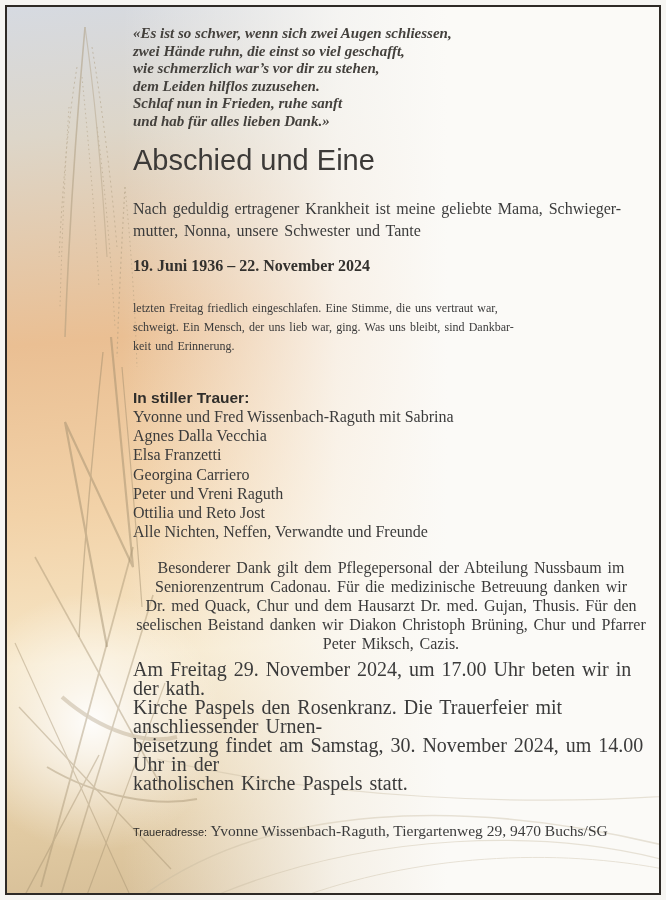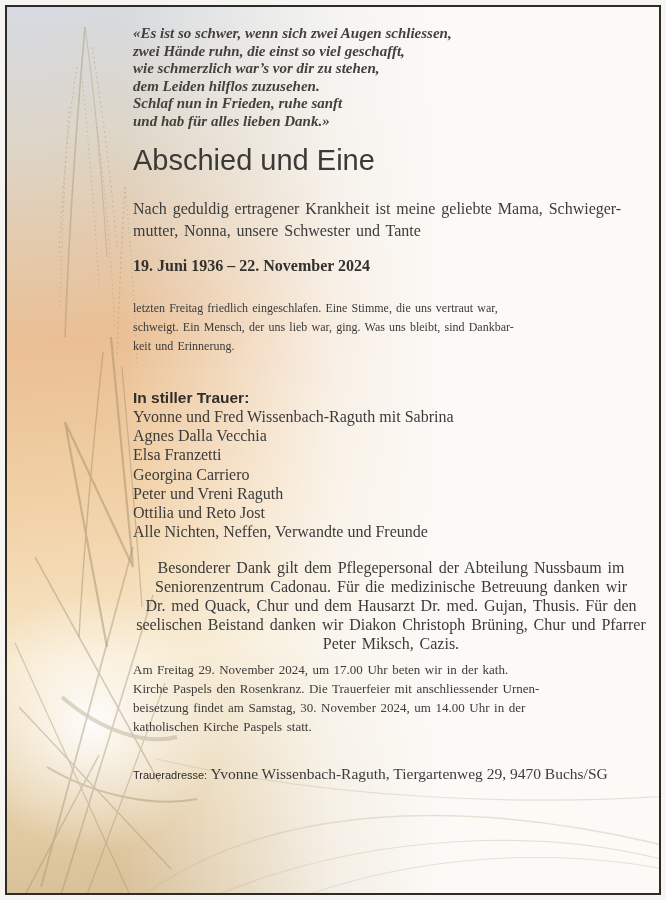--- a/index.html
+++ b/index.html
@@ -97,21 +97,21 @@
     text-align: center;
   }
   .gratitude {
     margin-top: 9px;
     font-size: 16px;
     line-height: 19px;
     word-spacing: 0.10em;
   }
   .service {
     margin-top: 7px;
-    font-size: 13px;
+    font-size: 20px;
     line-height: 19px;
     word-spacing: 0.10em;
   }
   .address-line {
     margin-top: 29px;
     font-size: 15.5px;
     line-height: 18px;
   }
   .address-label {
     font-family: "Liberation Sans", "DejaVu Sans", sans-serif;

